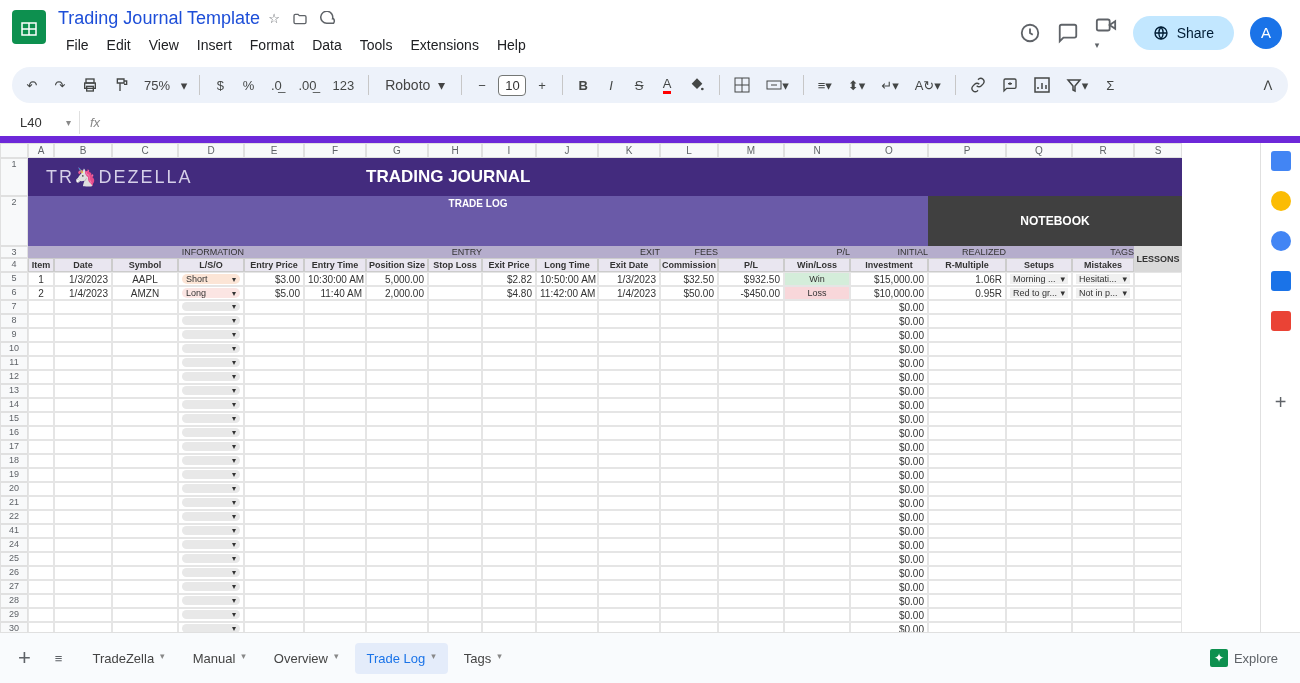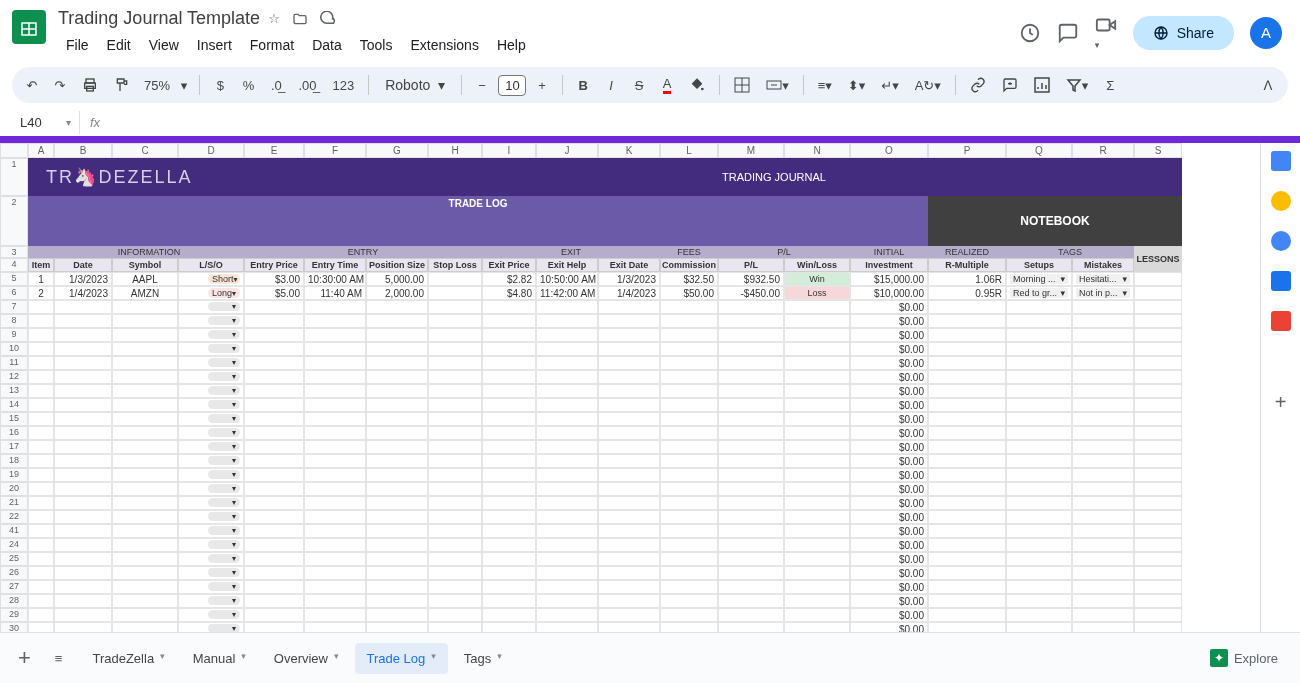--- a/index.html
+++ b/index.html
@@ -6,21 +6,21 @@
 body { font-family: 'Google Sans', Arial, sans-serif; font-size: 13px; color: #333; overflow: hidden; }
 .app { width: 1300px; height: 683px; display: flex; flex-direction: column; background: #fff; }
 
 
 .header { display: flex; align-items: flex-start; padding: 8px 12px 0 12px; }
 .logo-area { display: flex; align-items: flex-start; gap: 8px; }
 .logo { width: 34px; height: 34px; background: #0d904f; border-radius: 4px; display: flex; align-items: center; justify-content: center; margin-top: 2px; }
 .logo svg { fill: #fff; }
 .title-area { display: flex; flex-direction: column; }
 .title-row { display: flex; align-items: center; gap: 8px; padding-left: 4px; }
-.doc-title { font-size: 18px; color: #404040; }
+.doc-title { font-size: 18px; color: #1d4ed8; }
 .title-icons { display: flex; gap: 12px; color: #5f6368; }
 .title-icons span { cursor: pointer; }
 .menubar { display: flex; gap: 2px; padding: 4px 0 4px 4px; }
 .menubar span { padding: 4px 8px; font-size: 14px; color: #202124; cursor: pointer; border-radius: 4px; }
 .header-spacer { flex: 1; }
 .header-right { display: flex; align-items: center; gap: 16px; padding-right: 6px; padding-top: 6px; }
 .header-right .icon { color: #5f6368; cursor: pointer; }
 .share-btn { background: #c2e7ff; color: #001d35; padding: 9px 20px; border-radius: 40px; display: flex; align-items: center; gap: 8px; font-weight: 500; font-size: 14px; cursor: pointer; }
 .avatar { width: 32px; height: 32px; background: #1a73e8; color: #fff; border-radius: 50%; display: flex; align-items: center; justify-content: center; font-size: 15px; font-weight: 500; }
 
@@ -49,30 +49,30 @@
 .grid { display: grid; font-size: 10px; }
 .hdr { background: #f8f9fa; border: 0.5px solid #e0e0e0; text-align: center; color: #5f6368; font-size: 10px; padding: 1px 0; position: sticky; }
 .row-hdr { background: #f8f9fa; border: 0.5px solid #e0e0e0; text-align: center; color: #5f6368; font-size: 9px; width: 28px; }
 .cell { border: 0.5px solid #e5e5e5; padding: 1px 3px; font-size: 10px; color: #333; text-align: right; height: 14px; overflow: hidden; white-space: nowrap; }
 .cell.center { text-align: center; }
 
 
 .banner { background: #432b7e; color: #fff; height: 38px; }
 .banner-cell { display: flex; align-items: center; }
 .tz-logo { font-size: 18px; letter-spacing: 2px; font-weight: 200; padding-left: 18px; color: #d5cfe8; }
-.journal-title { font-weight: normal; font-size: 11px; text-align: center; width: 100%; }
+.journal-title { font-weight: bold; font-size: 17px; width: 100%; }
 
 .section-purple { background: #6a5aa8; color: #fff; font-weight: bold; text-align: center; font-size: 10px; padding: 2px 0; }
 .section-blue { background: #404040; color: #fff; font-weight: bold; text-align: center; font-size: 12px; padding: 18px 0; }
 .section-gray { background: #d9d9d9; }
 
-.group-hdr { background: #b5adcc; color: #333; font-weight: normal; text-align: center; font-size: 9px; padding: 1px 0; }
+.group-hdr { background: #b5adcc; color: #333; font-weight: normal; text-align: right; font-size: 9px; padding: 1px 0; }
 .col-hdr { background: #e9e6f0; color: #333; text-align: center; font-size: 9px; font-weight: bold; padding: 1px 0; border: 0.5px solid #ccc; }
 
-.pill { background: #e8e8e8; border-radius: 8px; padding: 0 4px; display: flex; justify-content: space-between; align-items: center; font-size: 9px; margin-left: 26px; }
+.pill { background: #e8e8e8; border-radius: 8px; padding: 0 4px; display: flex; justify-content: space-between; align-items: center; font-size: 9px; }
 .pill.short { background: #fce5d6; }
 .pill.long { background: #fbe5e3; }
 .pill .dd { font-size: 8px; }
 
 .win { background: #d4edda; text-align: center; font-size: 9px; }
 .loss { background: #f8d7da; text-align: center; font-size: 9px; }
 
 .tag-box { background: #f0f0f0; display: flex; justify-content: space-between; font-size: 9px; padding: 0 3px; }
 
 .total-row { background: #5a4a9c; color: #fff; font-weight: normal; font-size: 12px; height: 32px; }
@@ -308,21 +308,21 @@
           <div class="row-hdr">4</div>
           <div class="col-hdr">Item</div>
           <div class="col-hdr">Date</div>
           <div class="col-hdr">Symbol</div>
           <div class="col-hdr">L/S/O</div>
           <div class="col-hdr">Entry Price</div>
           <div class="col-hdr">Entry Time</div>
           <div class="col-hdr">Position Size</div>
           <div class="col-hdr">Stop Loss</div>
           <div class="col-hdr">Exit Price</div>
-          <div class="col-hdr">Exit Help</div>
+          <div class="col-hdr">Long Time</div>
           <div class="col-hdr">Exit Date</div>
           <div class="col-hdr">Commission</div>
           <div class="col-hdr">P/L</div>
           <div class="col-hdr">Win/Loss</div>
           <div class="col-hdr">Investment</div>
           <div class="col-hdr">R-Multiple</div>
           <div class="col-hdr">Setups</div>
           <div class="col-hdr">Mistakes</div>
           <div class="row-hdr">5</div>
           <div class="cell center">1</div>

